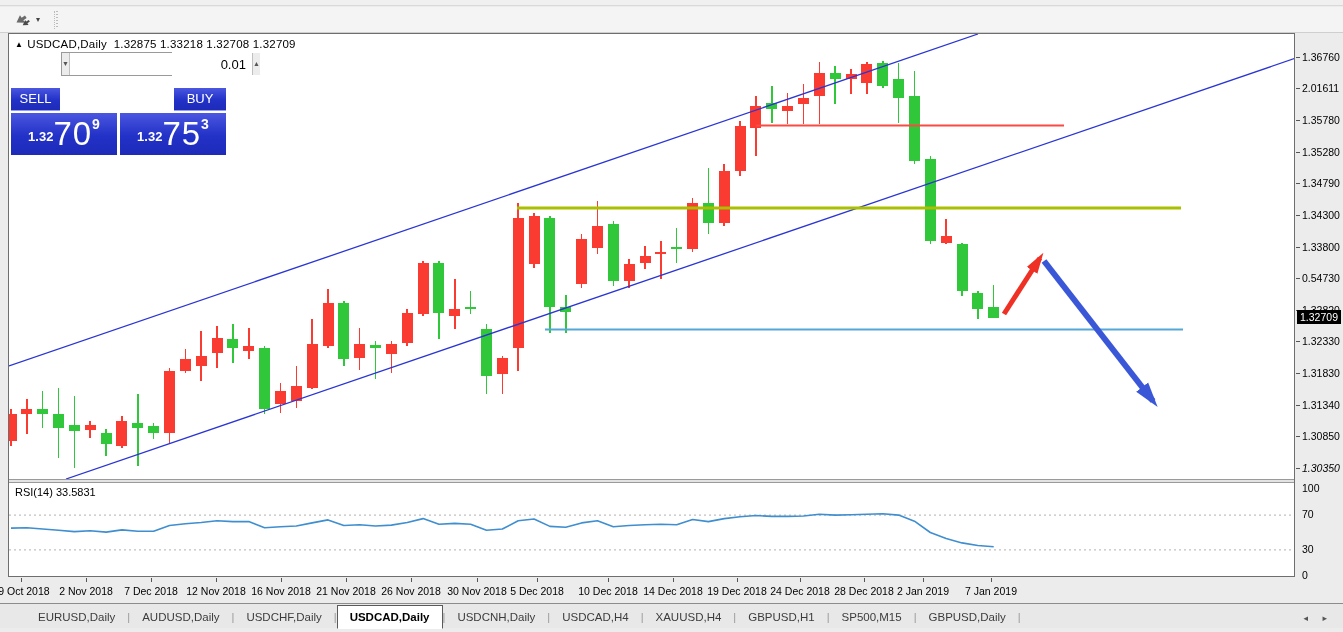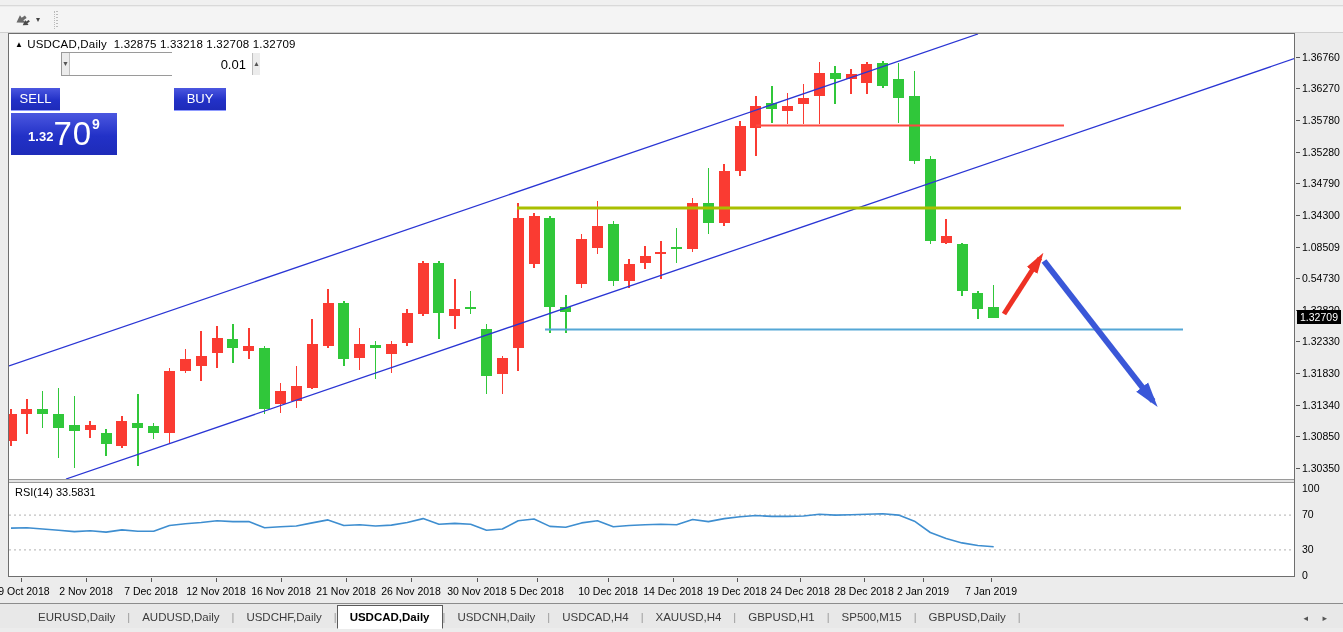--- a/index.html
+++ b/index.html
@@ -247,64 +247,69 @@
           <div class="stepper left">▼</div>
           <input id="vol-field" value="0.01" style="">
           <div class="stepper right">▲</div>
         </div>
         <div id="buy-btn" class="blue-grad">BUY</div>
         <div id="sell-price" class="price-block blue-grad">
           <div class="price-inner">
             <span class="p-small">1.32</span><span class="p-big">70</span><span class="p-sup">9</span>
           </div>
         </div>
+        <div id="buy-price" class="price-block blue-grad">
+          <div class="price-inner">
+            <span class="p-small">1.32</span><span class="p-big">75</span><span class="p-sup">3</span>
+          </div>
+        </div>
       </div>
     </div>
 
     <div id="splitter"></div>
 
     <div id="rsi-pane">
       <svg class="overlay" id="rsi-svg" width="1287" height="95">
           <line x1="0" y1="32.1" x2="1287" y2="32.1" stroke="#b0b0b0" stroke-width="1" stroke-dasharray="2,3"></line>
           <line x1="0" y1="66.9" x2="1287" y2="66.9" stroke="#b0b0b0" stroke-width="1" stroke-dasharray="2,3"></line>
           <polyline points="2,45.1 17.85,44.7 33.7,46.0 49.55,47.3 65.4,48.6 81.25,47.8 97.1,49.1 112.95,46.9 128.8,48.2 144.65,48.2 160.5,42.5 176.35,40.8 192.2,39.5 208.04999999999998,37.8 223.9,38.6 239.75,38.6 255.6,44.7 271.45,43.8 287.3,43.0 303.15,39.9 319,36.9 334.84999999999997,42.5 350.7,41.7 366.55,43.0 382.4,42.1 398.25,39.5 414.09999999999997,35.6 429.95,41.2 445.8,40.4 461.65,41.2 477.5,47.3 493.34999999999997,46.0 509.2,37.8 525.05,36.0 540.9,43.4 556.75,44.3 572.6,39.9 588.4499999999999,37.8 604.3,43.8 620.15,42.5 636,41.7 651.85,41.2 667.6999999999999,41.7 683.55,36.5 699.4,38.6 715.25,35.6 731.1,33.8 746.9499999999999,32.5 762.8,33.4 778.65,33.4 794.5,33.0 810.35,31.2 826.1999999999999,32.1 842.05,31.7 857.9,31.2 873.75,30.8 889.6,32.1 905.4499999999999,38.2 921.3,49.5 937.15,55.6 953,59.9 968.85,62.5 984.6999999999999,63.8" fill="none" stroke="#3e8ed0" stroke-width="1.6" stroke-linejoin="round"></polyline>
         </svg>
       <div id="rsi-label">RSI(14) 33.5831</div>
     </div>
   </div>
 
   <div id="price-axis">
       <div class="axis-tick" style="top: 24px;"></div>
       <div class="axis-label" style="top: 18px;">1.36760</div>
       <div class="axis-tick" style="top: 55.4188px;"></div>
-      <div class="axis-label" style="top: 49.4188px;">1.36270</div>
+      <div class="axis-label" style="top: 49.4188px;">2.01611</div>
       <div class="axis-tick" style="top: 86.8376px;"></div>
       <div class="axis-label" style="top: 80.8376px;">1.35780</div>
       <div class="axis-tick" style="top: 118.898px;"></div>
       <div class="axis-label" style="top: 112.898px;">1.35280</div>
       <div class="axis-tick" style="top: 150.316px;"></div>
       <div class="axis-label" style="top: 144.316px;">1.34790</div>
       <div class="axis-tick" style="top: 181.735px;"></div>
       <div class="axis-label" style="top: 175.735px;">1.34300</div>
       <div class="axis-tick" style="top: 213.795px;"></div>
-      <div class="axis-label" style="top: 207.795px;">1.08509</div>
+      <div class="axis-label" style="top: 207.795px;">1.33800</div>
       <div class="axis-tick" style="top: 245.214px;"></div>
       <div class="axis-label" style="top: 239.214px;">0.54730</div>
       <div class="axis-tick" style="top: 276.633px;"></div>
       <div class="axis-label" style="top: 270.633px;">1.32820</div>
       <div class="axis-tick" style="top: 308.052px;"></div>
       <div class="axis-label" style="top: 302.052px;">1.32330</div>
       <div class="axis-tick" style="top: 340.112px;"></div>
       <div class="axis-label" style="top: 334.112px;">1.31830</div>
       <div class="axis-tick" style="top: 371.53px;"></div>
       <div class="axis-label" style="top: 365.53px;">1.31340</div>
       <div class="axis-tick" style="top: 402.949px;"></div>
       <div class="axis-label" style="top: 396.949px;">1.30850</div>
       <div class="axis-tick" style="top: 435.009px;"></div>
-      <div class="axis-label" style="top: 429.009px;">1.30350</div>
+      <div class="axis-label" style="top: 429.009px; font-style: italic;">1.30350</div>
       <div class="axis-label" style="top: 449px;">100</div>
       <div class="axis-label" style="top: 475.1px;">70</div>
       <div class="axis-label" style="top: 509.9px;">30</div>
       <div class="axis-label" style="top: 536px;">0</div>
       <div id="cur-price-tag" style="top: 276.75px;">1.32709</div>
     </div>
   <div id="date-axis">
       <div class="date-tick" style="left: 13px;"></div>
       <div class="date-label" style="left: 13px;">29 Oct 2018</div>
       <div class="date-tick" style="left: 78px;"></div>

